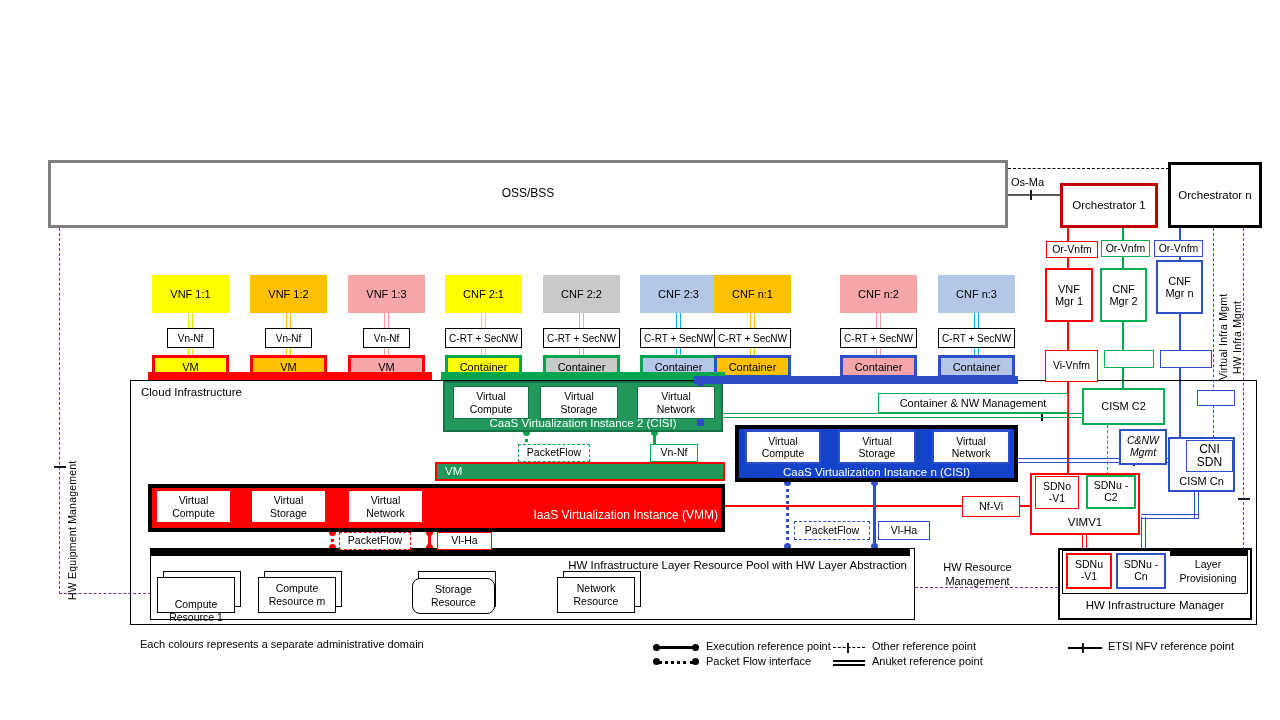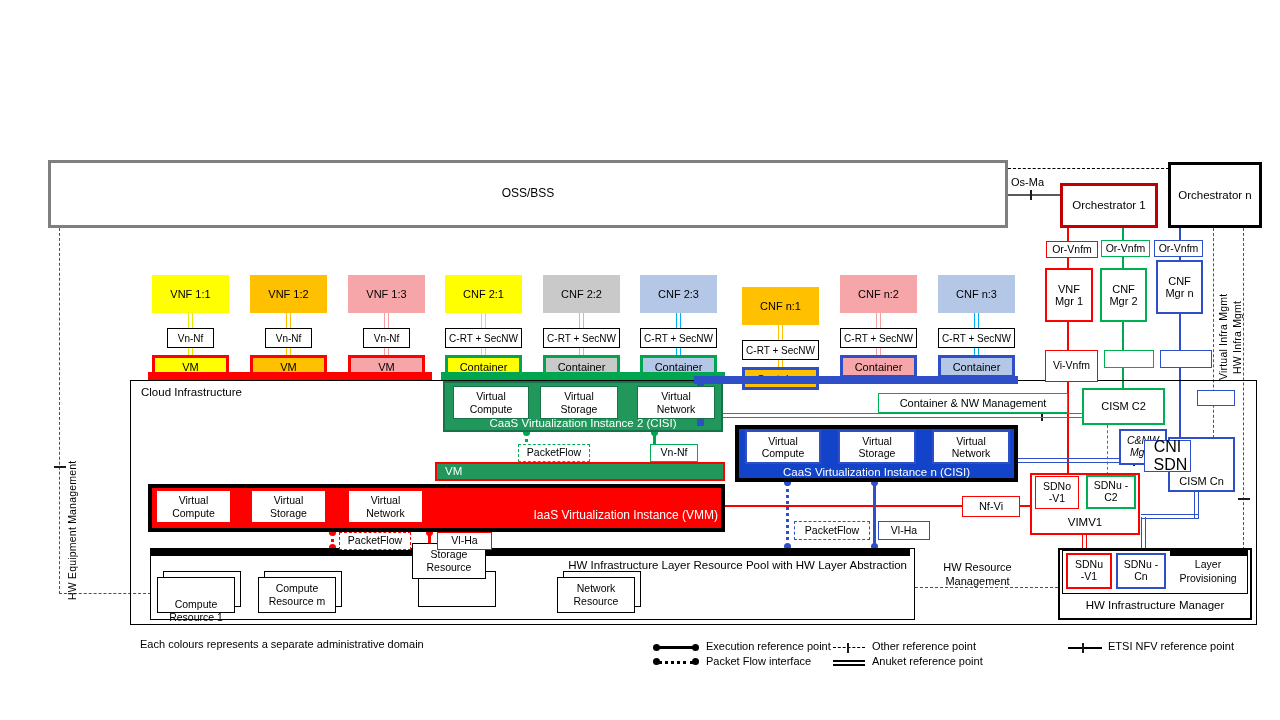--- a/index.html
+++ b/index.html
@@ -154,21 +154,21 @@
   </div>
 
   <div class="col" style="left:640px;">
     <div class="nfb fb">CNF 2:3</div>
     <div class="dlv cc cn1"></div>
     <div class="ref bcb">C-RT + SecNW</div>
     <div class="dlv cc cn2"></div>
     <div class="rt fb cupg">Container</div>
   </div>
 
-  <div class="col" style="left:742px;margin-top:12px;">
+  <div class="col" style="left:714px;">
     <div class="nfb fo">CNF n:1</div>
     <div class="dlv co cn1"></div>
     <div class="ref bco">C-RT + SecNW</div>
     <div class="dlv co cn2"></div>
     <div class="rt fo cupb">Container</div>
   </div>
 
   <div class="col" style="left:840px;">
     <div class="nfb fp">CNF n:2</div>
     <div class="dlv cp cn1"></div>
@@ -278,21 +278,21 @@
 
   <div class="stkb" style="left:163px;top:571px;width:78px;height:36px;z-index:2;"></div>
   <div class="stk" style="left:157px;top:577px;width:78px;height:36px;z-index:3;">
       <span style="display:block;width:66px;white-space:normal;margin-top:32px;">Compute Resource 1</span>
     </div>
   <div class="stkb" style="left:264px;top:571px;width:78px;height:36px;z-index:2;"></div>
   <div class="stk" style="left:258px;top:577px;width:78px;height:36px;z-index:3;">
       <span style="display:block;width:66px;white-space:normal;">Compute Resource m</span>
     </div>
   <div class="stkb" style="left:418px;top:571px;width:78px;height:36px;z-index:2;"></div>
-  <div class="stk" style="left:412px;top:543px;width:74px;height:36px;z-index:3;">
+  <div class="stk" style="left:412px;top:578px;width:83px;height:36px;z-index:3;border-radius:8px;">
       <span style="display:block;width:60px;white-space:normal;">Storage Resource</span>
     </div>
   <div class="stkb" style="left:563px;top:571px;width:78px;height:36px;z-index:2;"></div>
   <div class="stk" style="left:557px;top:577px;width:78px;height:36px;z-index:3;">
       <span style="display:block;width:60px;white-space:normal;">Network Resource</span>
     </div>
 
   <div class="dshh cpu" style="left:915px;top:587px;width:143px;"></div>
   <div class="txt" style="left:925px;top:560px;width:105px;text-align:center;font-size:11px;white-space:normal;line-height:1.3;">HW Resource Management</div>
 
@@ -318,21 +318,21 @@
 
   <div class="b bcbl" style="left:1119px;top:429px;width:48px;height:36px;border-width:2px;font-size:10.5px;z-index:3;">
     <span style="display:block;width:38px;white-space:normal;font-style:italic;">C&amp;NW Mgmt</span>
   </div>
 
   <div class="b bcbl" style="left:1197px;top:390px;width:38px;height:16px;border-width:1.6px;z-index:2;"></div>
 
   <div class="b bcbl" style="left:1168px;top:437px;width:67px;height:55px;border-width:2px;align-items:flex-end;z-index:2;">
     <span style="padding-bottom:3px;">CISM Cn</span>
   </div>
-  <div class="b bcbl" style="left:1144px;top:440px;width:47px;height:32px;border-width:1.6px;font-size:16px;z-index:3;">
+  <div class="b bcbl" style="left:1186px;top:440px;width:47px;height:32px;border-width:1.6px;font-size:12px;z-index:3;">
     <span style="display:block;width:28px;white-space:normal;">CNI SDN</span>
   </div>
 
   <div class="b bcr" style="left:1030px;top:473px;width:110px;height:62px;border-width:2px;align-items:flex-end;z-index:2;">
     <span style="padding-bottom:4px;font-size:11.5px;">VIMV1</span>
   </div>
   <div class="b bcr" style="left:1035px;top:476px;width:44px;height:33px;border-width:1.6px;font-size:10.5px;z-index:3;">
     <span style="display:block;width:34px;white-space:normal;">SDNo -V1</span>
   </div>
   <div class="b bcgr" style="left:1086px;top:475px;width:50px;height:34px;border-width:2px;font-size:10.5px;z-index:3;">

